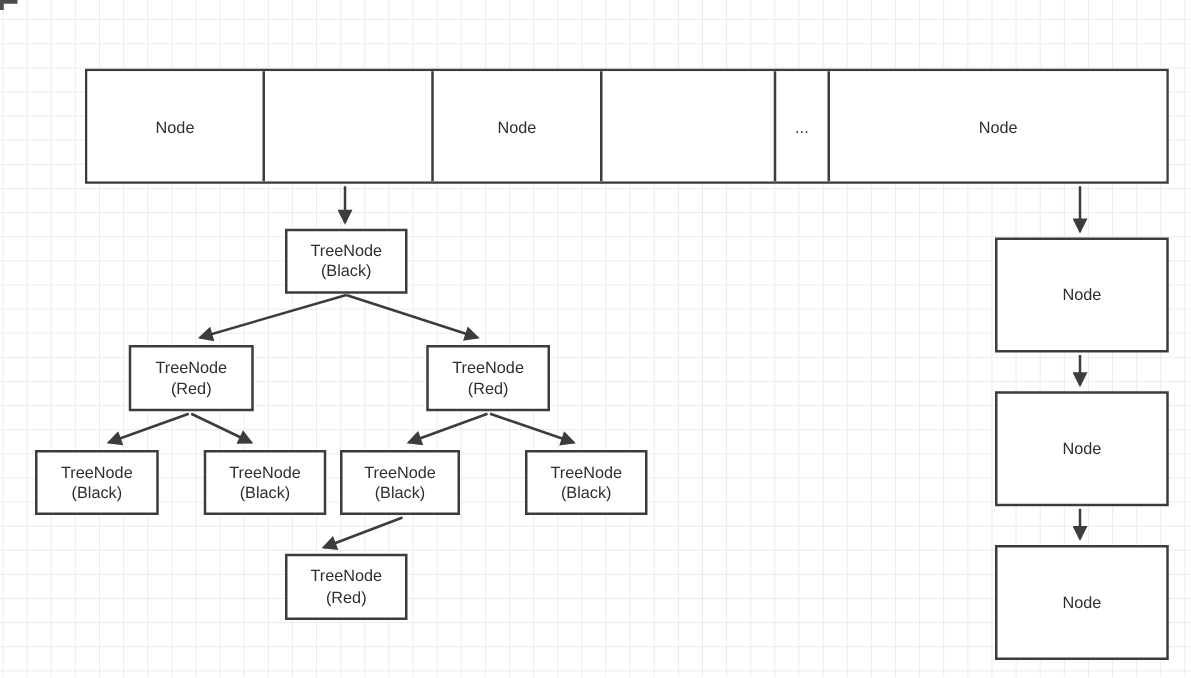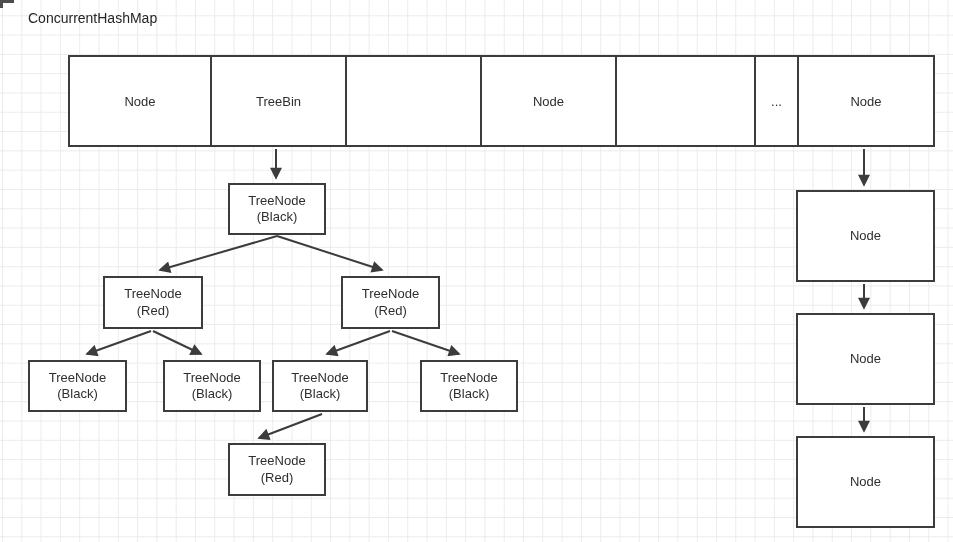--- a/index.html
+++ b/index.html
@@ -47,21 +47,20 @@
     font-size:21px; color:#a9a9a9; opacity:.8; letter-spacing:1px; white-space:nowrap;
   }
 </style>
 </head>
 <body>
 
 <div class="canvas">
 
   <div class="corner-mark"></div>
 
-  <div class="title">ConcurrentHashMap</div>
 
   <svg class="arrows" width="953" height="542" viewBox="0 0 953 542">
     <defs>
       <marker id="ah" markerUnits="userSpaceOnUse" markerWidth="13" markerHeight="12" viewBox="0 0 10 10" refX="8.5" refY="5" orient="auto">
         <path d="M0,0 L10,5 L0,10 Z" fill="#3c3c3c"></path>
       </marker>
     </defs>
     <line x1="276" y1="149" x2="276" y2="178" marker-end="url(#ah)"></line>
     <line x1="864" y1="149" x2="864" y2="185" marker-end="url(#ah)"></line>
     <line x1="864" y1="284" x2="864" y2="308" marker-end="url(#ah)"></line>
@@ -71,23 +70,20 @@
     <line x1="151" y1="331" x2="87" y2="354" marker-end="url(#ah)"></line>
     <line x1="153" y1="331" x2="201" y2="354" marker-end="url(#ah)"></line>
     <line x1="390" y1="331" x2="327" y2="354" marker-end="url(#ah)"></line>
     <line x1="392" y1="331" x2="459" y2="354" marker-end="url(#ah)"></line>
     <line x1="322" y1="414" x2="259" y2="438" marker-end="url(#ah)"></line>
   </svg>
 
   <div class="bucket-array">
     <div class="acell c0">
         <span>Node</span>
-      </div>
-    <div class="acell c1">
-        <span>TreeBin</span>
       </div>
     <div class="acell c2">
         <span></span>
       </div>
     <div class="acell c3">
         <span>Node</span>
       </div>
     <div class="acell c4">
         <span></span>
       </div>

